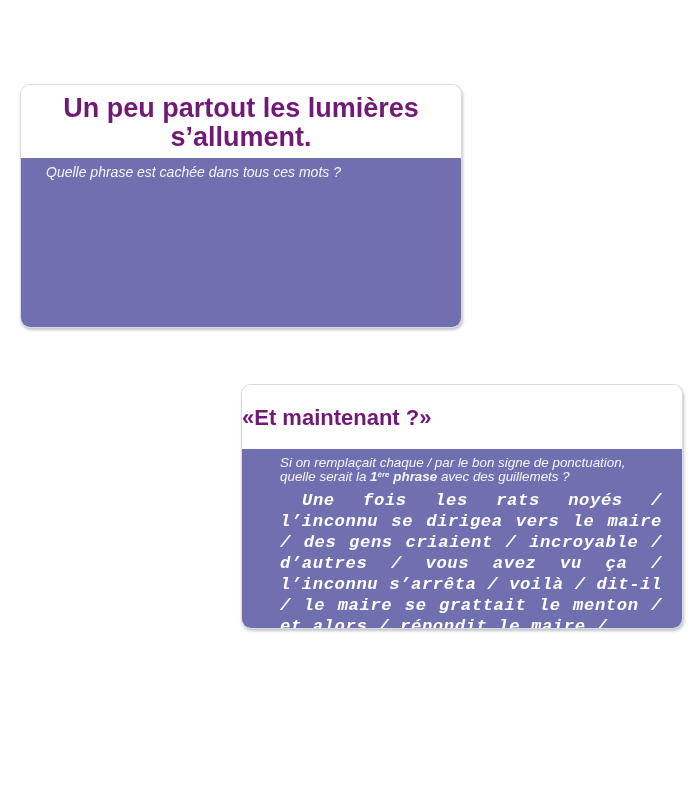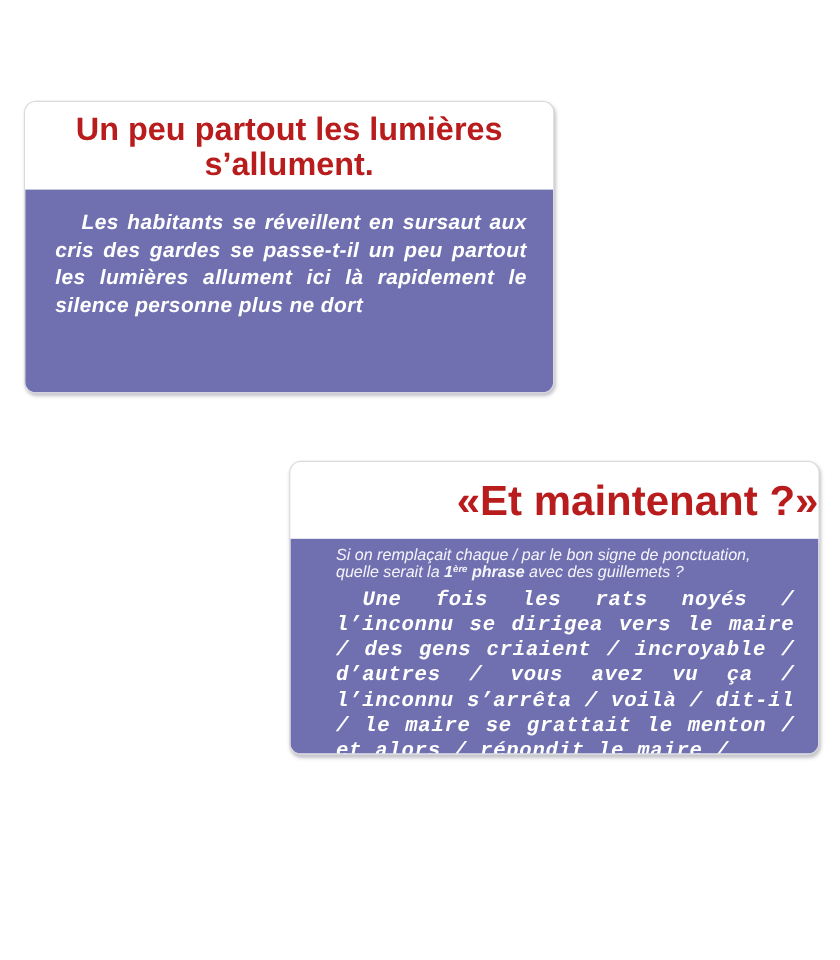--- a/index.html
+++ b/index.html
@@ -18,28 +18,28 @@
       box-shadow: 1px 2px 3px rgba(80,80,100,0.35);
       overflow: hidden;
       background: #ffffff;
     }
     #card-1 { left: 20px; top: 84px; height: 244px; }
     #card-2 { left: 241px; top: 384px; height: 245px; }
 
     .card-header {
       background: #ffffff;
       text-align: center;
-      color: #b91c1c;
+      color: #701a75;
       font-weight: bold;
       display: flex;
       align-items: center;
-      justify-content: flex-end;
+      justify-content: flex-start;
     }
     #card-1 .card-header { height: 73px; font-size: 27px; line-height: 29px; padding-top: 2px; }
-    #card-2 .card-header { height: 64px; font-size: 35px; line-height: 30px; padding-top: 2px; }
+    #card-2 .card-header { height: 64px; font-size: 22px; line-height: 30px; padding-top: 2px; }
 
     .card-body {
       background: #7070b0;
       color: #ffffff;
       position: absolute;
       left: 0; right: 0; bottom: 0;
     }
     #card-1 .card-body { top: 73px; padding: 6px 22px 0 25px; }
     #card-2 .card-body { top: 64px; padding: 7px 20px 0 38px; }
 
@@ -65,21 +65,21 @@
     #card-2 .passage { font-size: 17.2px; line-height: 21px; margin-top: 6px; letter-spacing: 0.6px; font-family: Liberation Mono, monospace; }
   </style>
 </head>
 <body>
 
 <div class="card" id="card-1">
   <div class="card-header">
     <span>Un peu partout les lumières s’allument.</span>
   </div>
   <div class="card-body">
-    <p class="passage">Les habitants se réveillent en sursaut aux cris des gardes se passe-t-il un peu partout les lumières allument ici là rapidement le silence personne plus ne dort</p>
+    <p class="question">Quelle phrase est cachée dans tous ces mots ?</p>
   </div>
 </div>
 
 <div class="card" id="card-2">
   <div class="card-header">
     <span>«Et maintenant ?»</span>
   </div>
   <div class="card-body">
     <p class="question"><span>Si on remplaçait chaque / par le bon signe de ponctuation, quelle serait la </span><b><span>1</span><sup>ère</sup><span> phrase</span></b><span> avec des guillemets ?</span></p>
     <p class="passage">Une fois les rats noyés / l’inconnu se dirigea vers le maire / des gens criaient / incroyable / d’autres / vous avez vu ça / l’inconnu s’arrêta / voilà / dit-il / le maire se grattait le menton / et alors / répondit le maire /</p>

